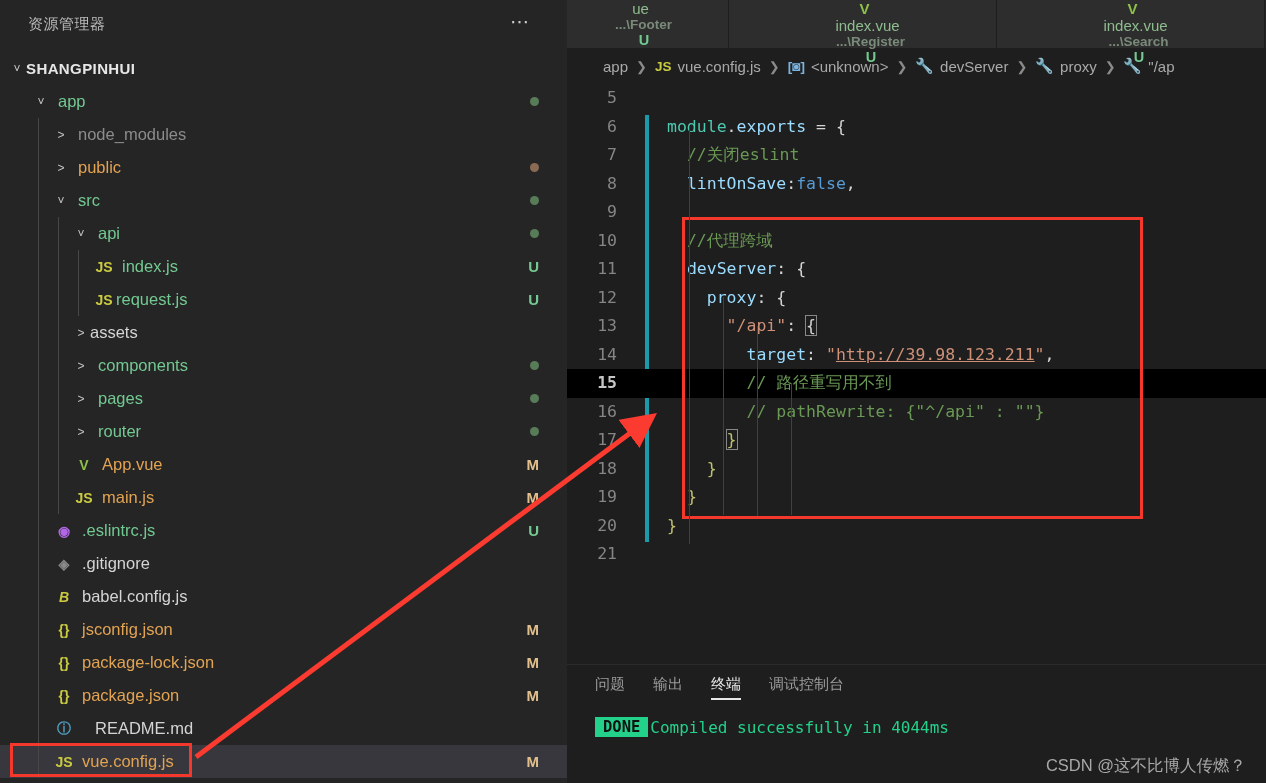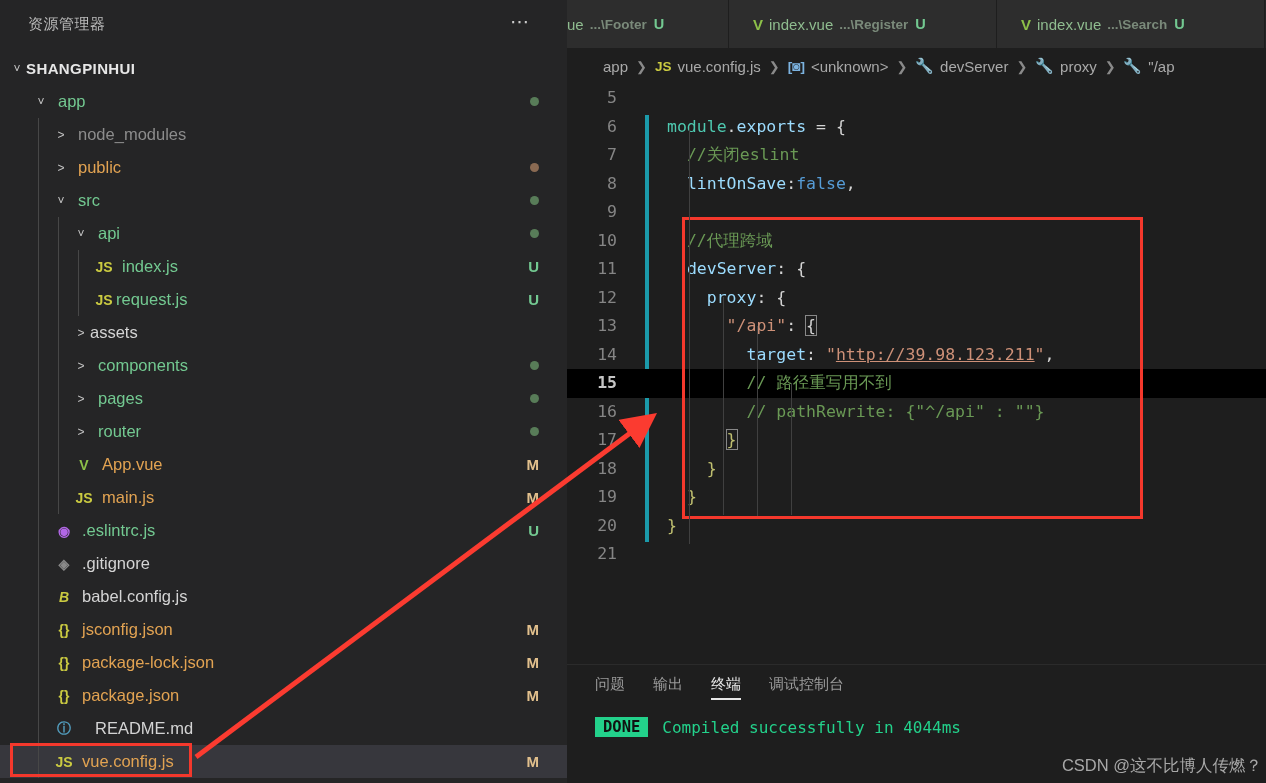--- a/index.html
+++ b/index.html
@@ -112,20 +112,21 @@
     position: relative;
     display: flex; align-items: center;
     padding: 0 14px;
     height: 48px;
     background: #2d2d2d;
     border-right: 1px solid #1e1e1e;
     font-size: 15px;
     white-space: nowrap;
     color: #8aa58a;
     cursor: pointer;
+    flex-direction: column;
   }
   .tab .tab-vue { color: #8dc149; font-weight: bold; font-size: 15px; margin-right: 6px; }
   .tab .tab-name { color: #8fbc8f; }
   .tab .tab-desc { color: #7a8a7a; font-size: 13.5px; margin-left: 6px; font-weight: bold; }
   .tab .tab-badge { color: #73c991; font-weight: bold; margin-left: 7px; font-size: 14.5px; }
   .tab.cut { padding-left: 0; }
 
   
   #breadcrumb {
     height: 36px;
@@ -232,27 +233,27 @@
   #term-line {
     display: flex; align-items: center;
     padding-left: 28px; padding-top: 8px;
     font-family: "DejaVu Sans Mono", monospace;
     font-size: 16px;
   }
   #term-tag {
     background: #23d18b; color: #111;
     font-weight: bold;
     padding: 1px 8px;
-    margin-right: 14px;
+    margin-right: 2px;
     font-family: "DejaVu Sans Mono", monospace;
     font-size: 15.5px;
   }
   #term-msg { color: #23d18b; }
   #watermark {
-    position: absolute; right: 4px; bottom: 6px;
+    position: absolute; right: 20px; bottom: 6px;
     color: #a8a8a8; font-size: 16.5px; margin-left: 36px;
   }
 
   
   #anno-layer {
     position: absolute; left: 0; top: 0;
     width: 1266px; height: 783px;
     pointer-events: none;
   }
   #file-redbox {

